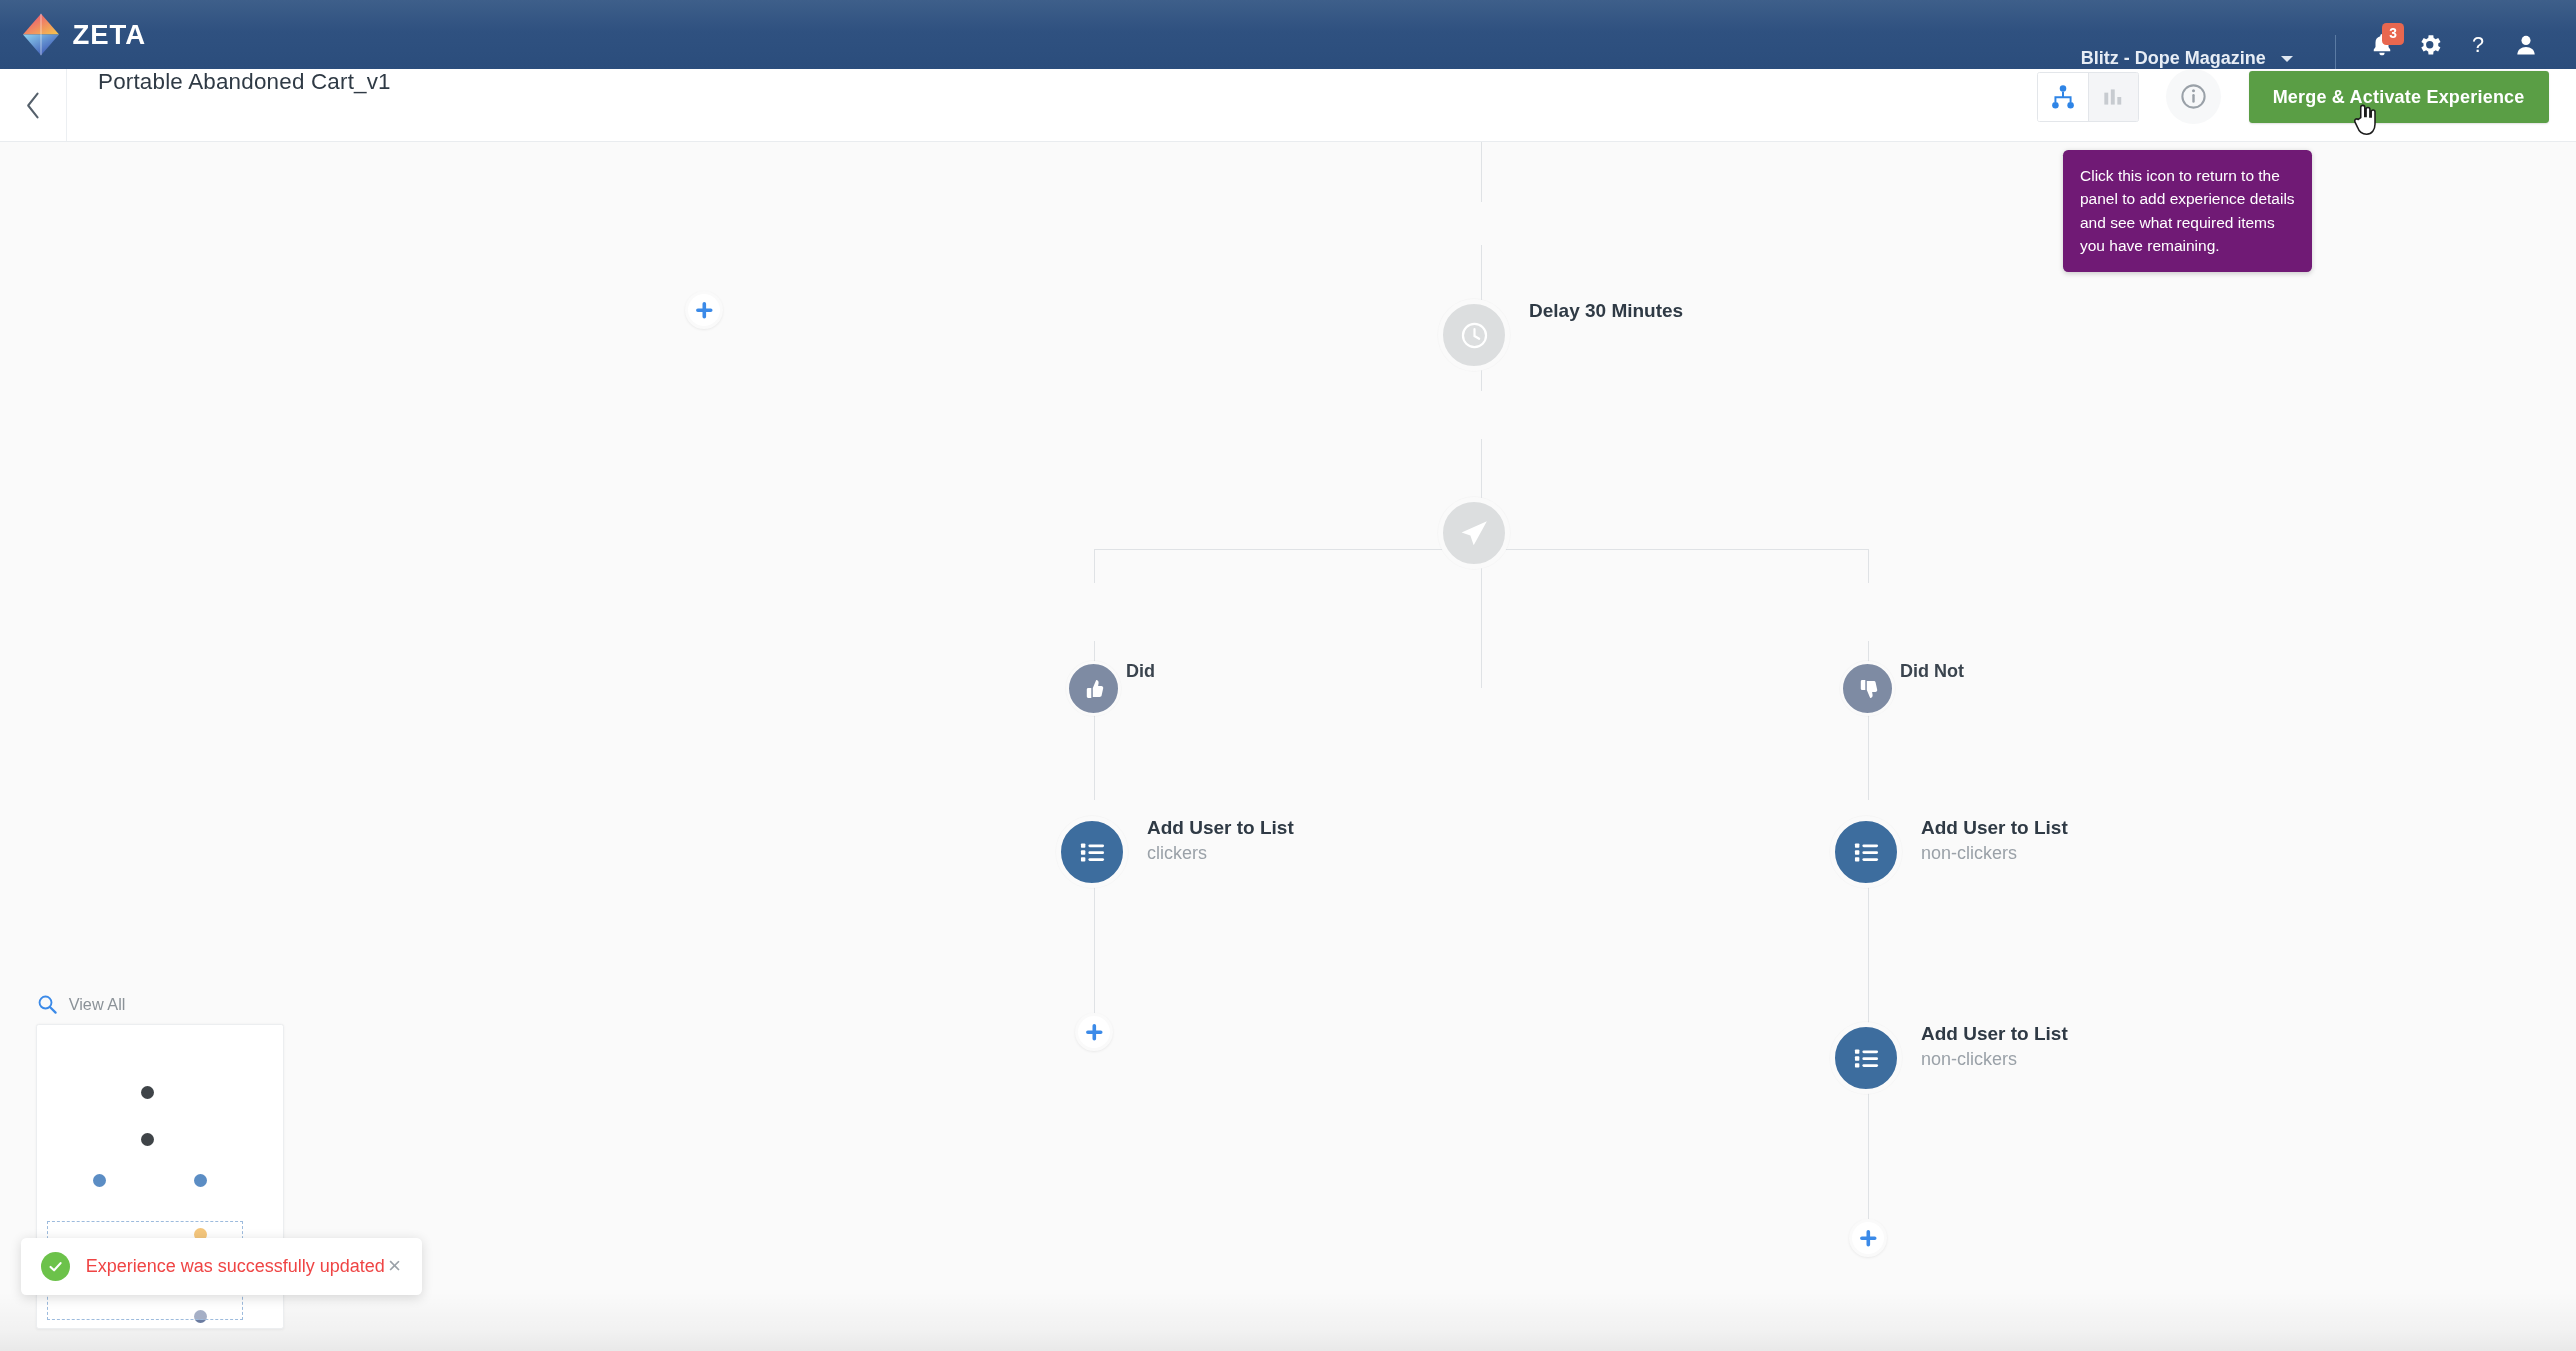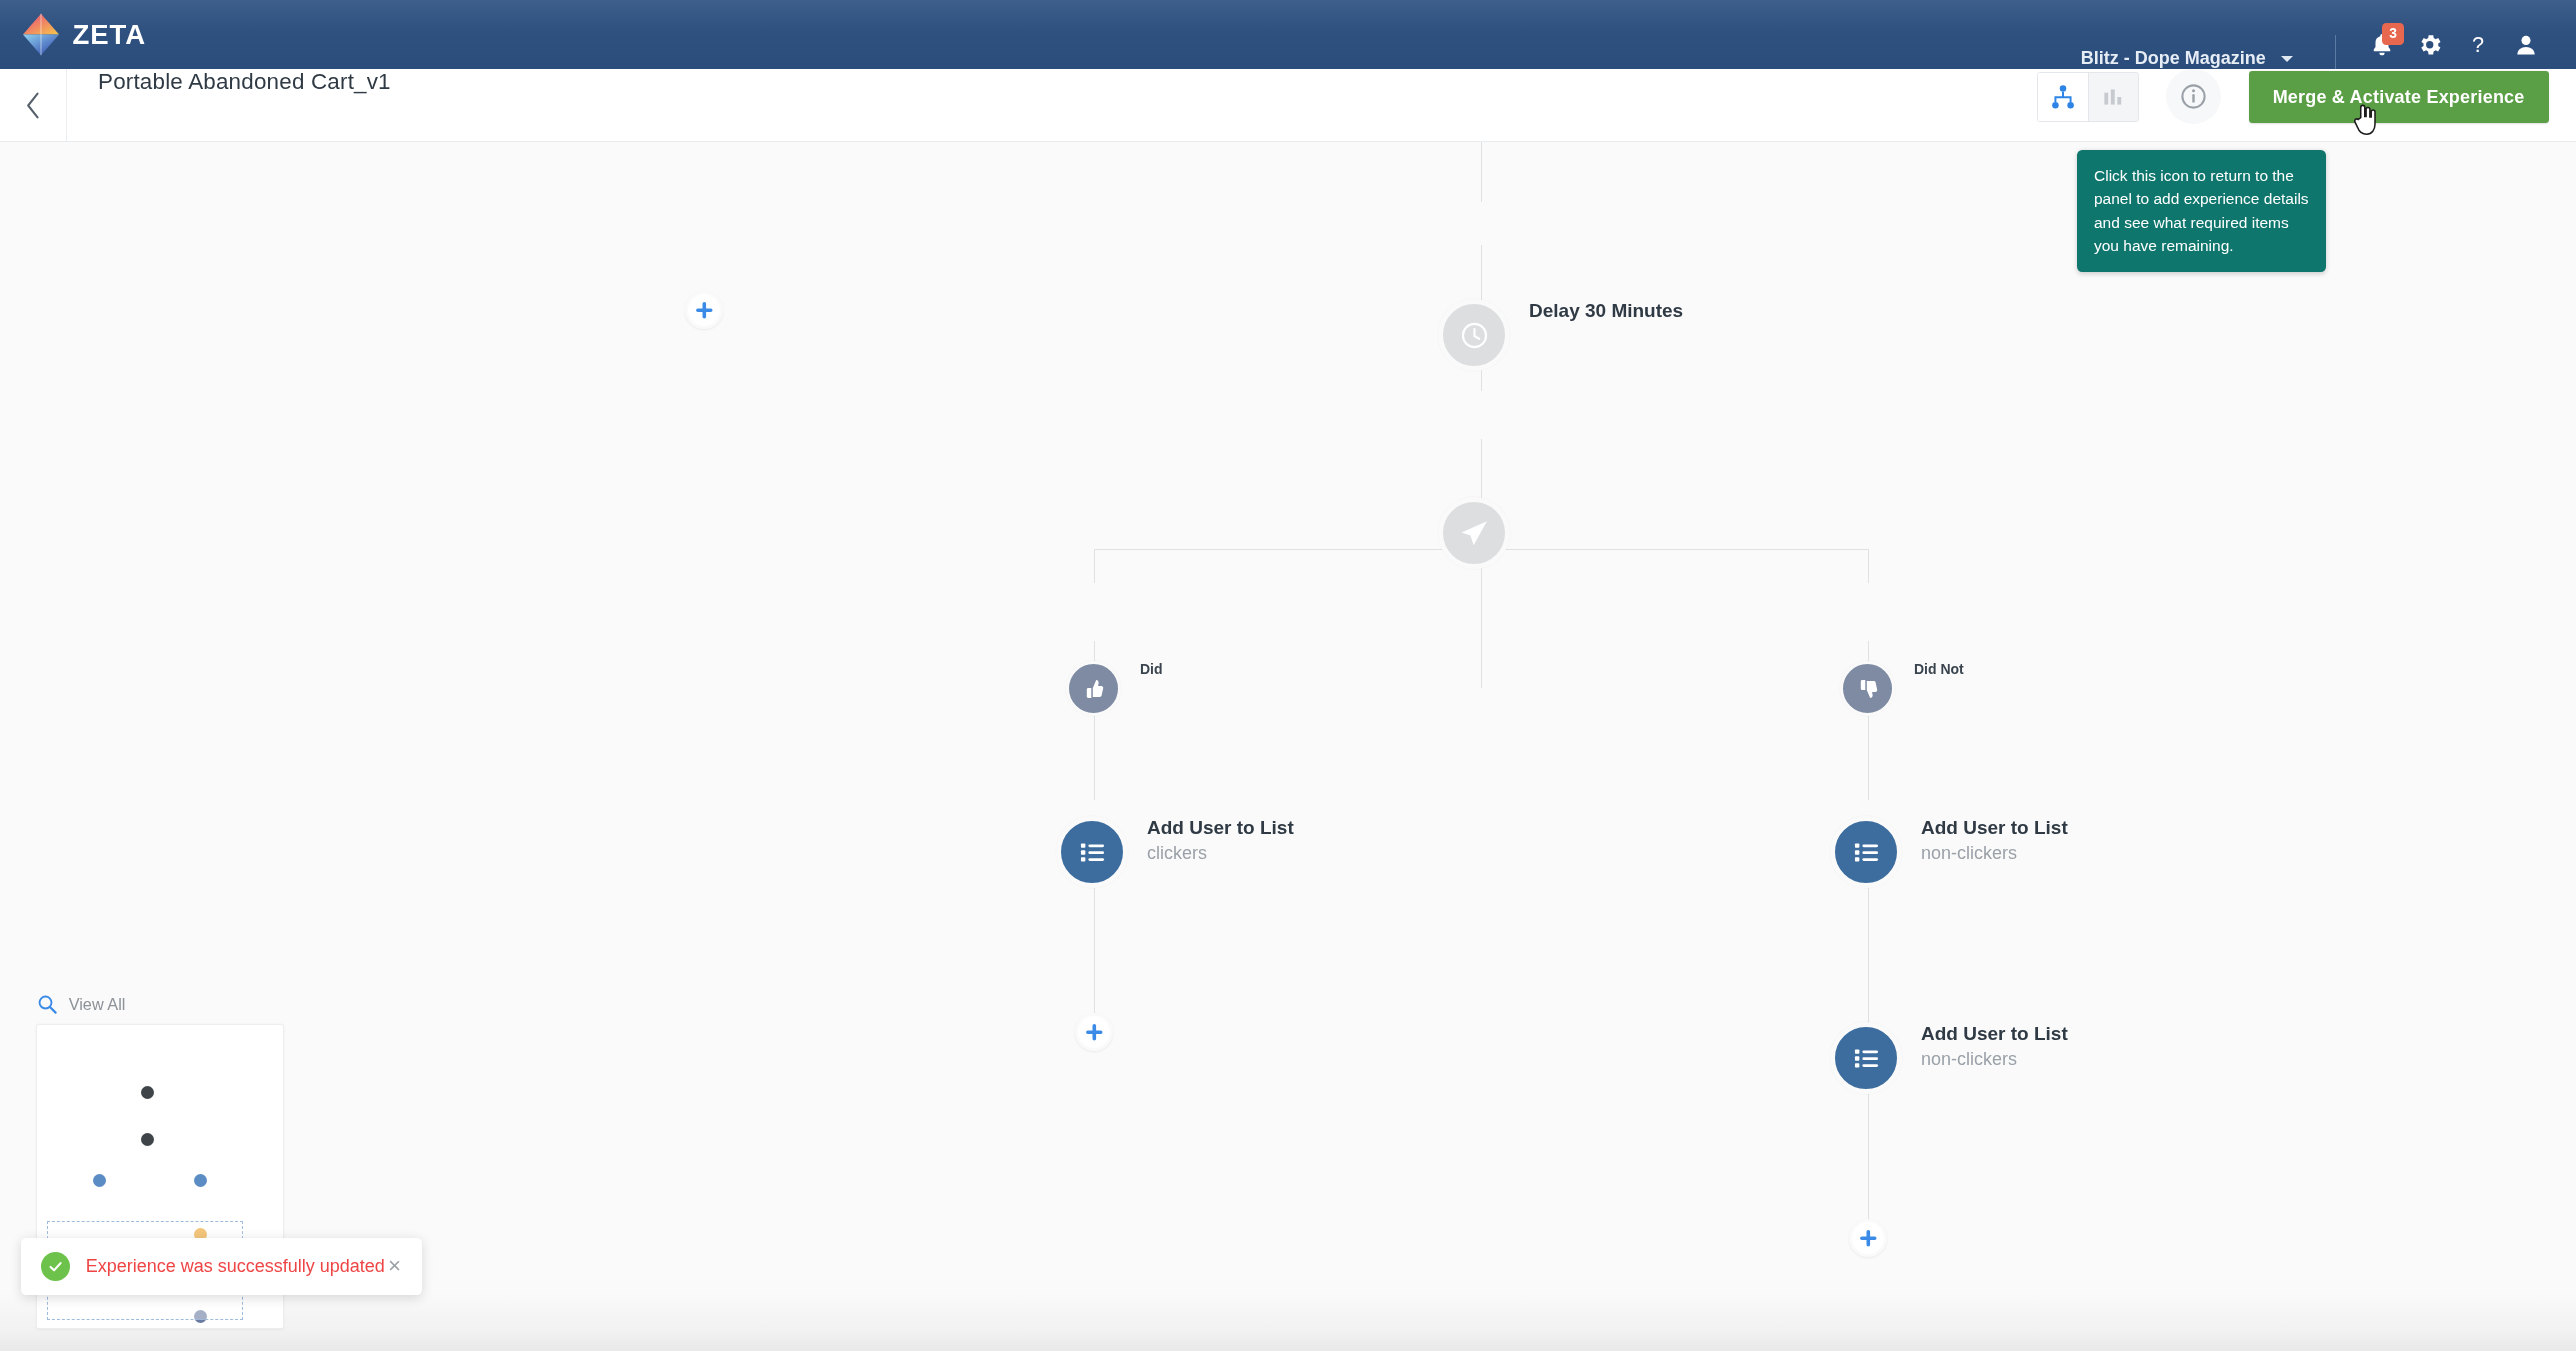--- a/index.html
+++ b/index.html
@@ -97,25 +97,24 @@
     border: none; border-radius: 3.4px;
     height: 52px; padding: 16px 24px;
     cursor: pointer; letter-spacing: 0.2px;
     box-shadow: 0 0.9px 1.7px rgba(0,0,0,.12);
   }
 
   
   .tooltip {
     position: absolute; left: 2063px; top: 150px;
     width: 249px; padding: 13.8px 17px;
-    background: #0f766e; border-radius: 5.2px;
+    background: #701a75; border-radius: 5.2px;
     color: #ffffff; font-size: 15.5px; line-height: 1.52;
     z-index: 60;
     box-shadow: 0 1.7px 5.2px rgba(0,0,0,.18);
-    margin-left: 14px;
   }
 
   
   .canvas {
     position: absolute; top: 142px; left: 0;
     width: 2576px; height: 1210px;
     background: #fafafa;
     overflow: hidden;
   }
   .canvas-bottom-fade {
@@ -135,21 +134,21 @@
     background: #dcdedf; border: 5.2px solid #fafafa;
     box-shadow: 0 0 0 0.9px rgba(0,0,0,.02);
     flex: 0 0 auto; cursor: pointer;
   }
   .node-circle.slate { background: #7e8ba3; }
   .node-circle.blue  { background: #3d6d9e; }
   .node-circle.small { width: 55px; height: 55px; border-width: 3.4px; }
   .node-text { margin-left: 19px; white-space: nowrap; }
   .node-title { font-size: 19px; font-weight: bold; color: #2f3a45; line-height: 1.25; }
   .node-sub { font-size: 18px; color: #9aa1a8; line-height: 1.3; margin-top: 2.6px; }
-  .branch-label { font-size: 14px; font-weight: bold; color: #3a444e; margin-left: 19px; }
+  .branch-label { font-size: 18px; font-weight: bold; color: #3a444e; margin-left: 5px; }
 
   
   .plus {
     position: absolute; width: 38px; height: 38px; border-radius: 50%;
     background: #ffffff; border: 3.4px solid #fafafa;
     display: flex; align-items: center; justify-content: center;
     cursor: pointer;
     box-shadow: 0 0.9px 2.6px rgba(0,0,0,.07);
   }
 

